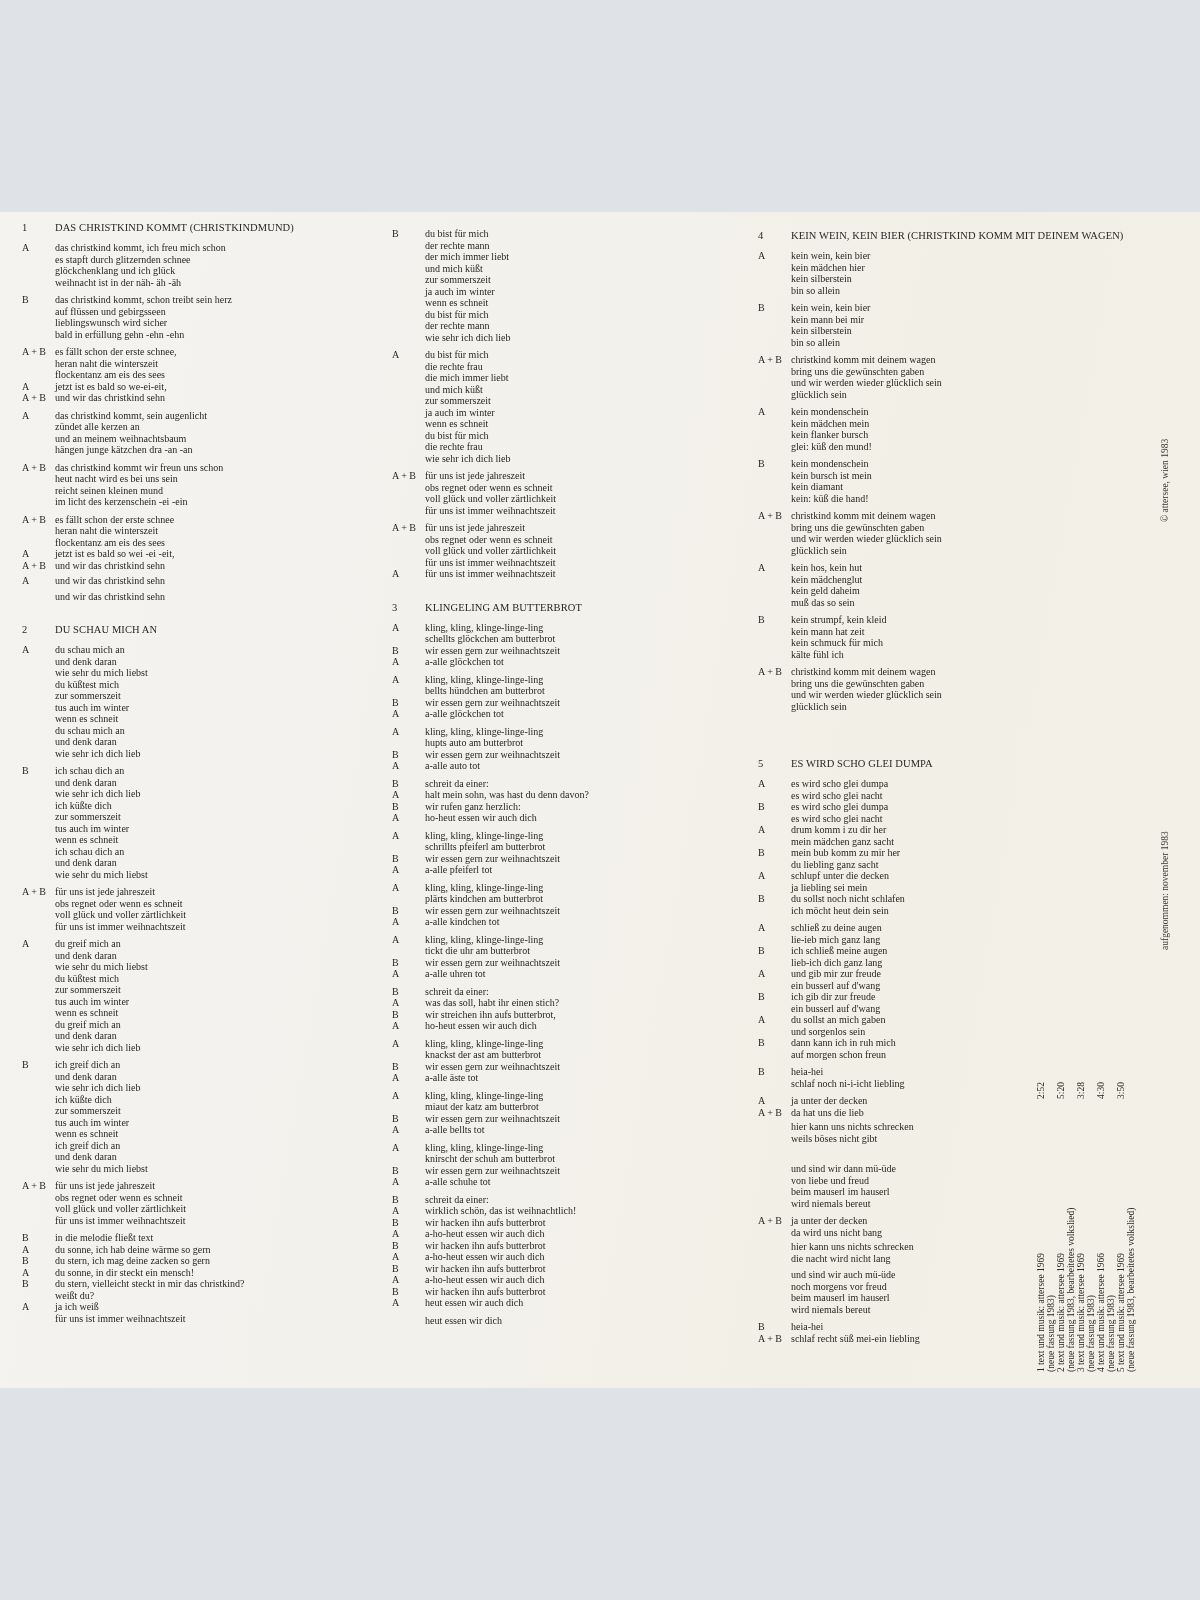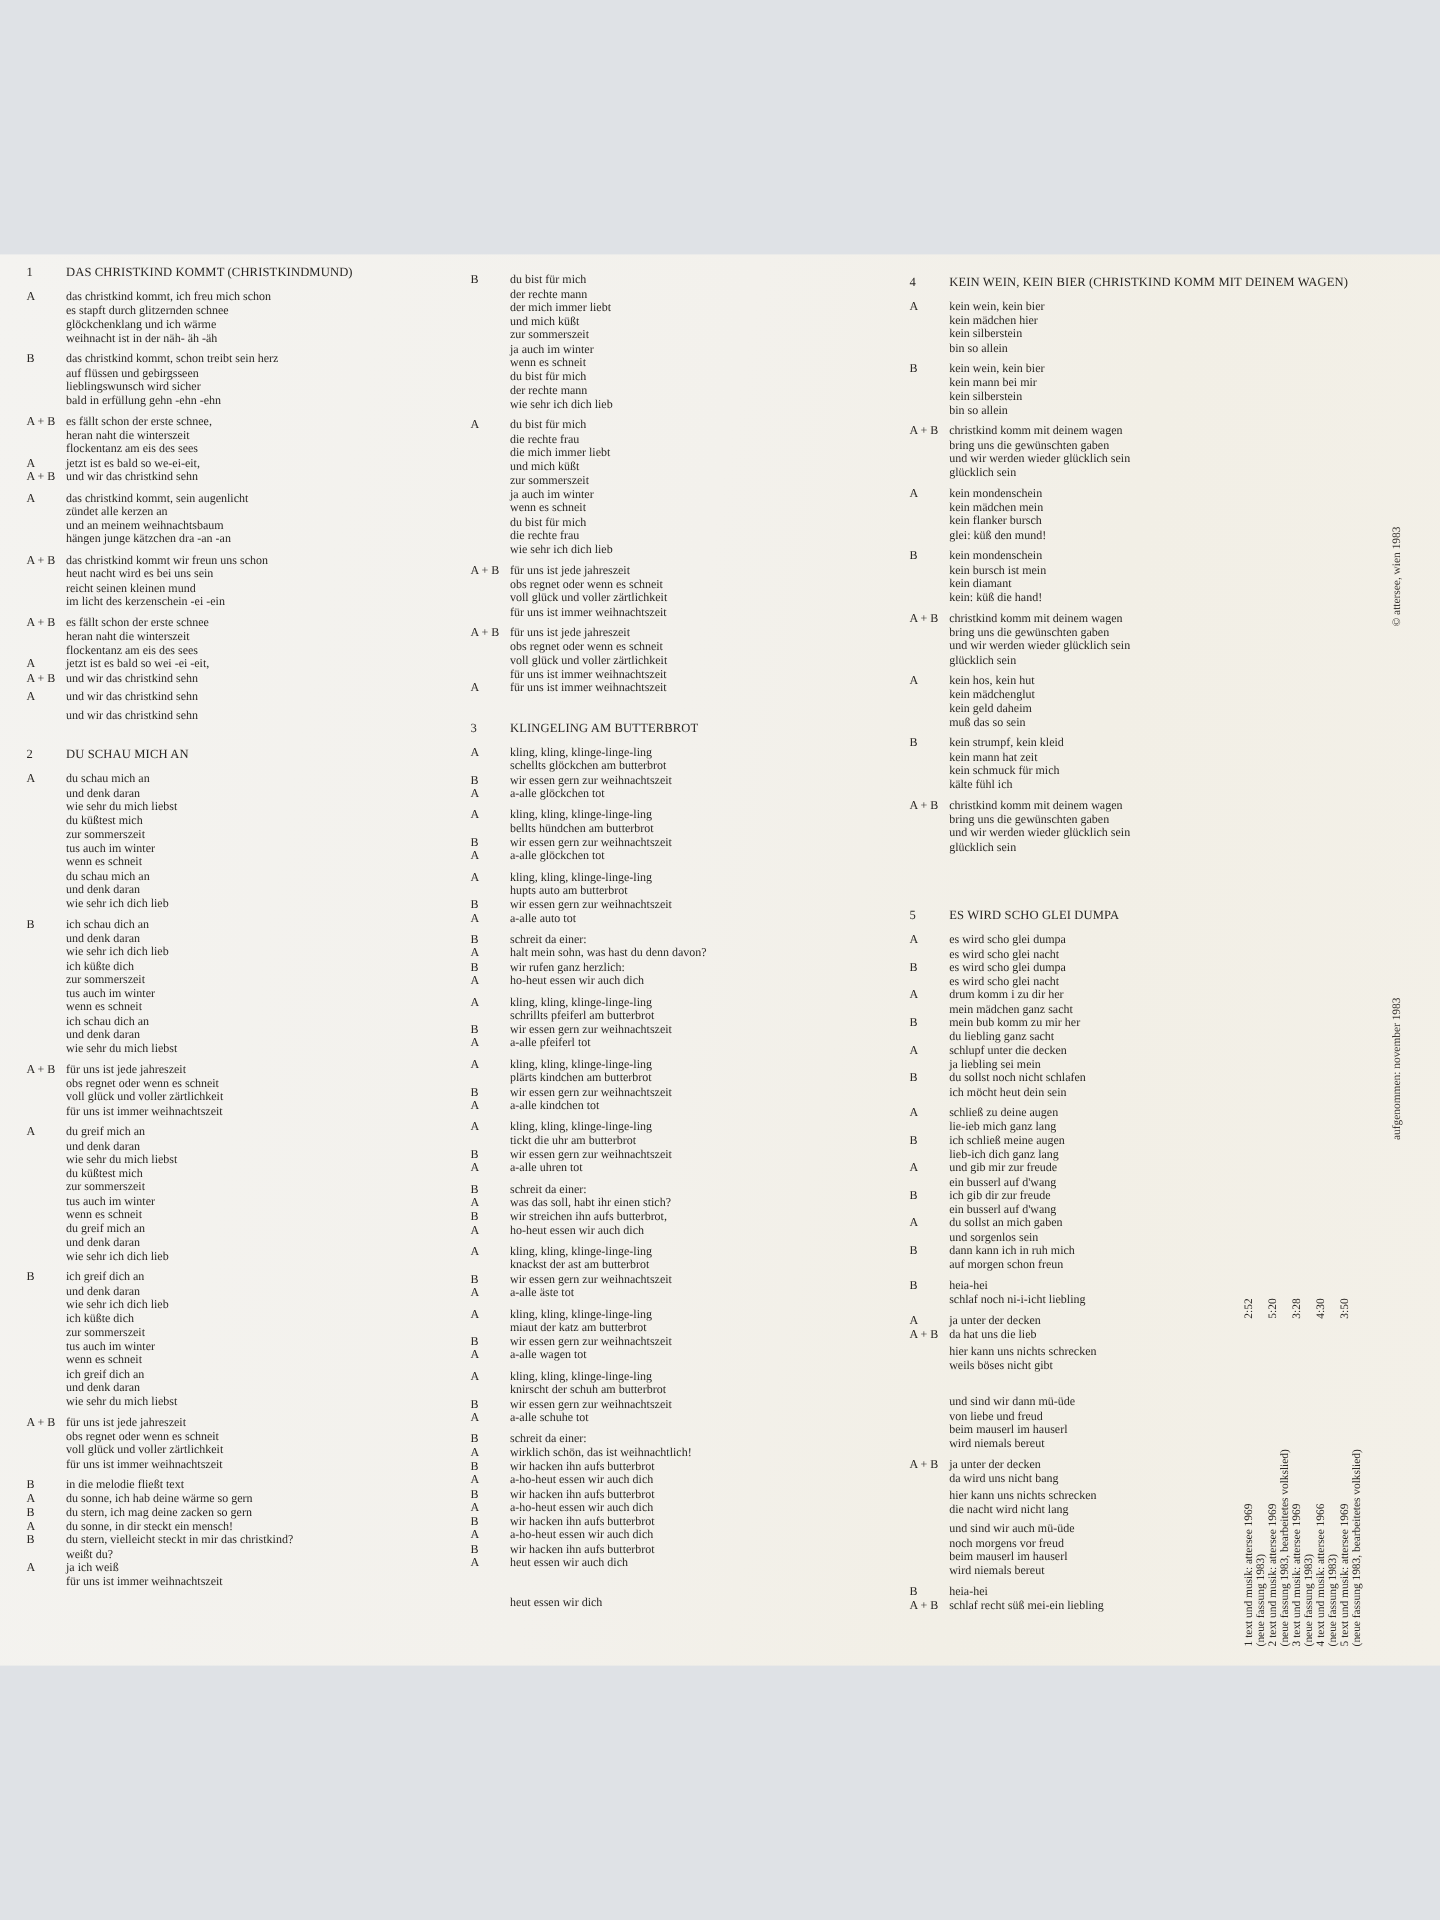--- a/index.html
+++ b/index.html
@@ -81,21 +81,21 @@
     <div class="song">
       <div class="song-head">
         <span class="song-num">1</span>
         <span class="song-title">DAS CHRISTKIND KOMMT (CHRISTKINDMUND)</span>
       </div>
       <div class="stanza">
         <span class="who">A</span>
         <div class="lines">
           <div class="line">das christkind kommt, ich freu mich schon</div>
           <div class="line">es stapft durch glitzernden schnee</div>
-          <div class="line">glöckchenklang und ich wärme</div>
+          <div class="line">glöckchenklang und ich glück</div>
           <div class="line">weihnacht ist in der näh- äh -äh</div>
         </div>
       </div>
       <div class="stanza">
         <span class="who">B</span>
         <div class="lines">
           <div class="line">das christkind kommt, schon treibt sein herz</div>
           <div class="line">auf flüssen und gebirgsseen</div>
           <div class="line">lieblingswunsch wird sicher</div>
           <div class="line">bald in erfüllung gehn -ehn -ehn</div>
@@ -534,21 +534,21 @@
         <div class="row">
             <span class="who"></span>
             <span class="line">miaut der katz am butterbrot</span>
           </div>
         <div class="row">
             <span class="who">B</span>
             <span class="line">wir essen gern zur weihnachtszeit</span>
           </div>
         <div class="row">
             <span class="who">A</span>
-            <span class="line">a-alle wagen tot</span>
+            <span class="line">a-alle bellts tot</span>
           </div>
       </div>
       <div class="rows">
         <div class="row">
             <span class="who">A</span>
             <span class="line">kling, kling, klinge-linge-ling</span>
           </div>
         <div class="row">
             <span class="who"></span>
             <span class="line">knirscht der schuh am butterbrot</span>
@@ -596,21 +596,21 @@
             <span class="line">a-ho-heut essen wir auch dich</span>
           </div>
         <div class="row">
             <span class="who">B</span>
             <span class="line">wir hacken ihn aufs butterbrot</span>
           </div>
         <div class="row">
             <span class="who">A</span>
             <span class="line">heut essen wir auch dich</span>
           </div>
-        <div class="row" style="margin-top:21px">
+        <div class="row" style="margin-top:6px">
             <span class="who"></span>
             <span class="line">heut essen wir dich</span>
           </div>
       </div>
     </div>
   </div>
 
   <div class="col col3" style="top:18px;">
 
     <div class="song">

